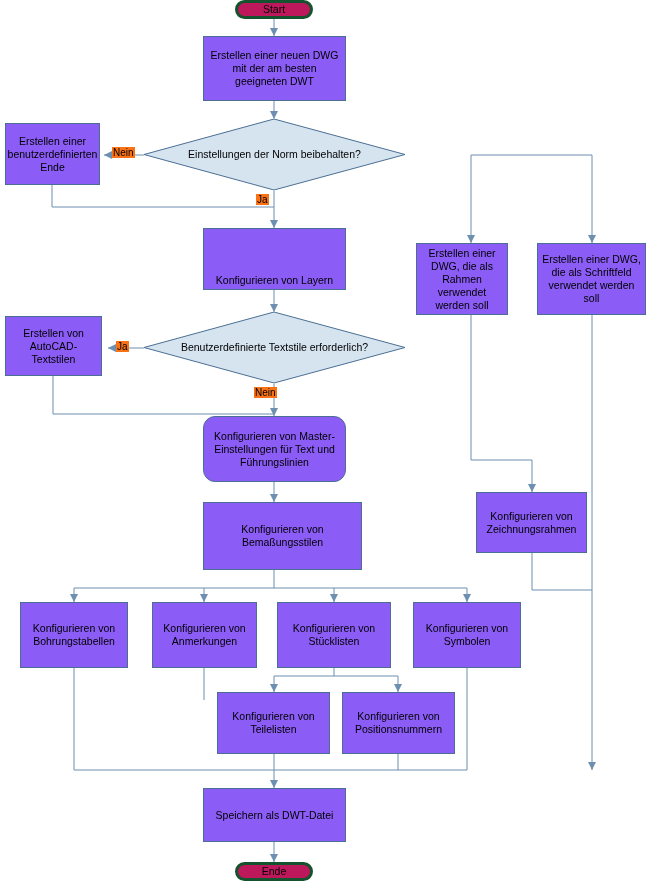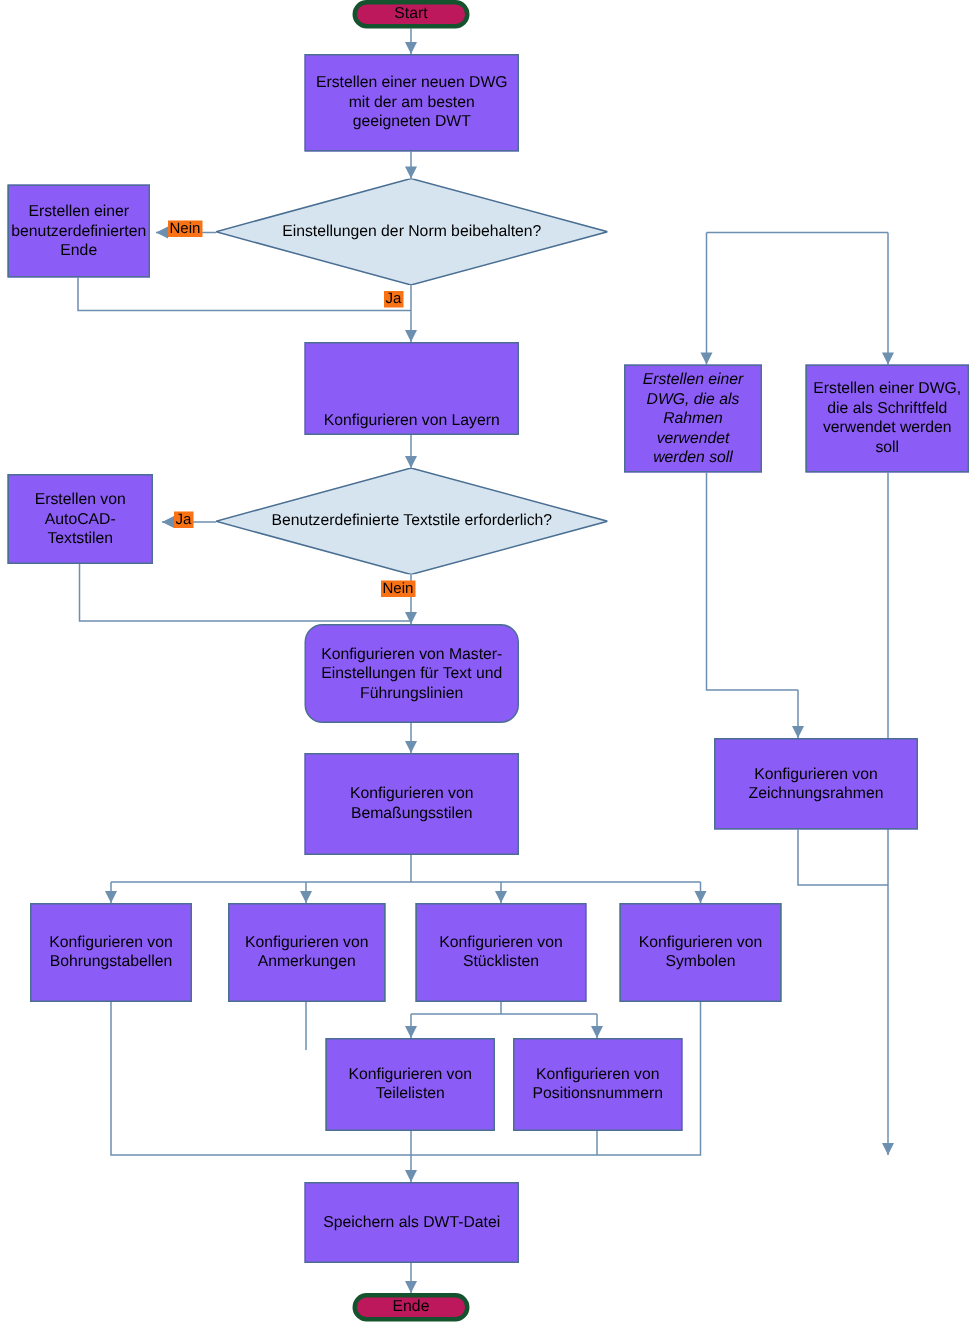--- a/index.html
+++ b/index.html
@@ -207,21 +207,21 @@
     <span>Ja</span>
   </div>
   <div class="edge-label" style="left:254px; top:387px;">
     <span>Nein</span>
   </div>
 
   <div class="node" style="left:203px; top:416px; width:143px; height:66px;border-radius:12px;">
     <span>Konfigurieren von Master-Einstellungen für Text und Führungslinien</span>
   </div>
 
-  <div class="node" style="left:203px; top:502px; width:143px; height:68px;">
+  <div class="node" style="left:203px; top:502px; width:159px; height:68px;">
     <span>Konfigurieren von Bemaßungsstilen</span>
   </div>
 
   <div class="node" style="left:20px; top:602px; width:108px; height:66px;">
     <span>Konfigurieren von Bohrungstabellen</span>
   </div>
 
   <div class="node" style="left:152px; top:602px; width:105px; height:66px;">
     <span>Konfigurieren von Anmerkungen</span>
   </div>
@@ -243,25 +243,25 @@
   </div>
 
   <div class="node" style="left:203px; top:788px; width:143px; height:54px;">
     <span>Speichern als DWT-Datei</span>
   </div>
 
   <div class="node terminator" style="left:235px; top:862px; width:78px; height:19px;">
     <span>Ende</span>
   </div>
 
-  <div class="node" style="left:416px; top:243px; width:92px; height:72px;font-style:italic;">
+  <div class="node" style="left:416px; top:243px; width:92px; height:72px;">
     <span>Erstellen einer DWG, die als Rahmen verwendet werden soll</span>
   </div>
 
   <div class="node" style="left:537px; top:243px; width:109px; height:72px;">
     <span>Erstellen einer DWG, die als Schriftfeld verwendet werden soll</span>
   </div>
 
-  <div class="node" style="left:476px; top:492px; width:136px; height:61px;">
+  <div class="node" style="left:476px; top:492px; width:111px; height:61px;">
     <span>Konfigurieren von Zeichnungsrahmen</span>
   </div>
 
 </div>
 
 </body></html>

